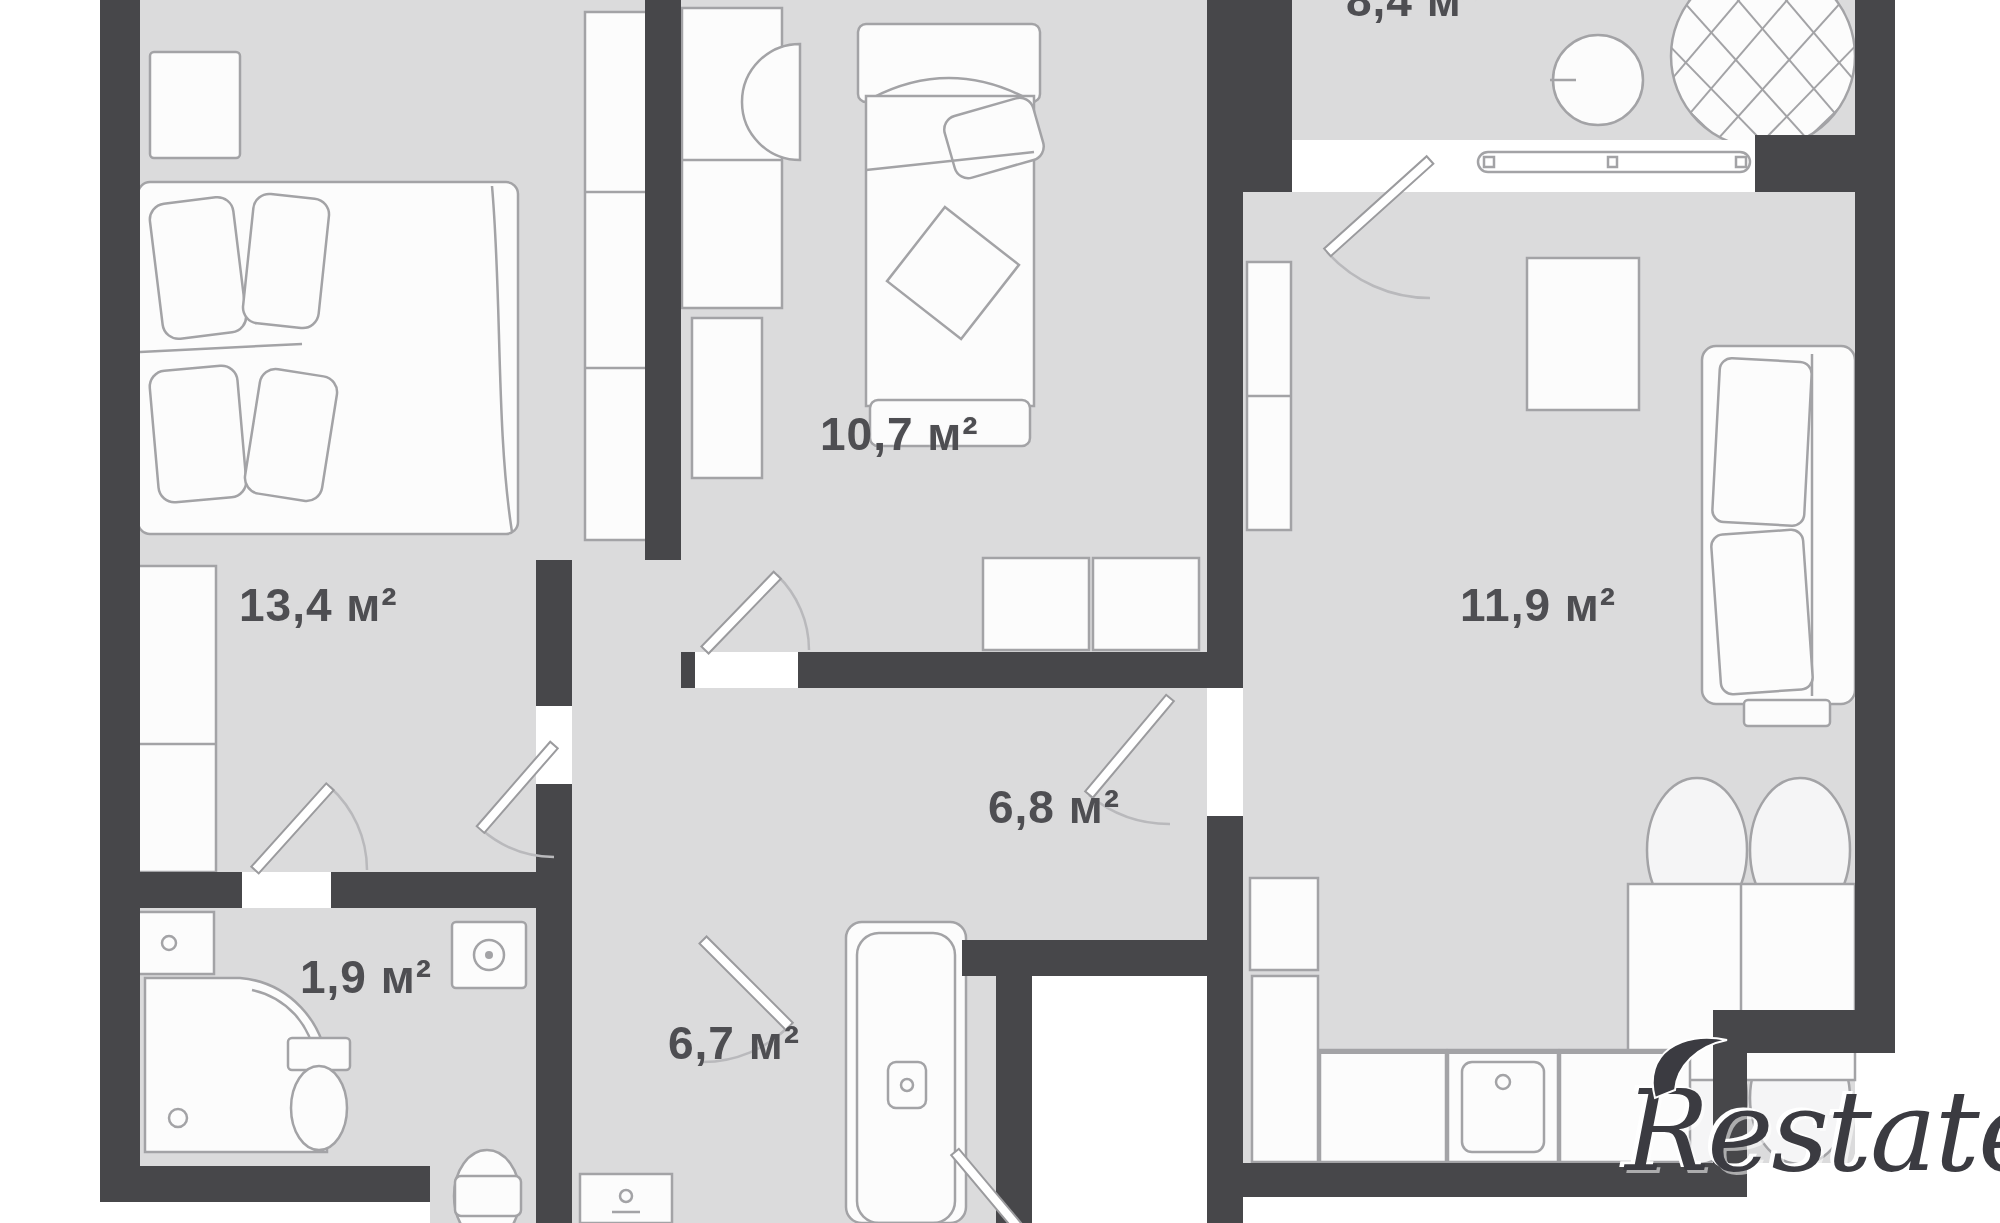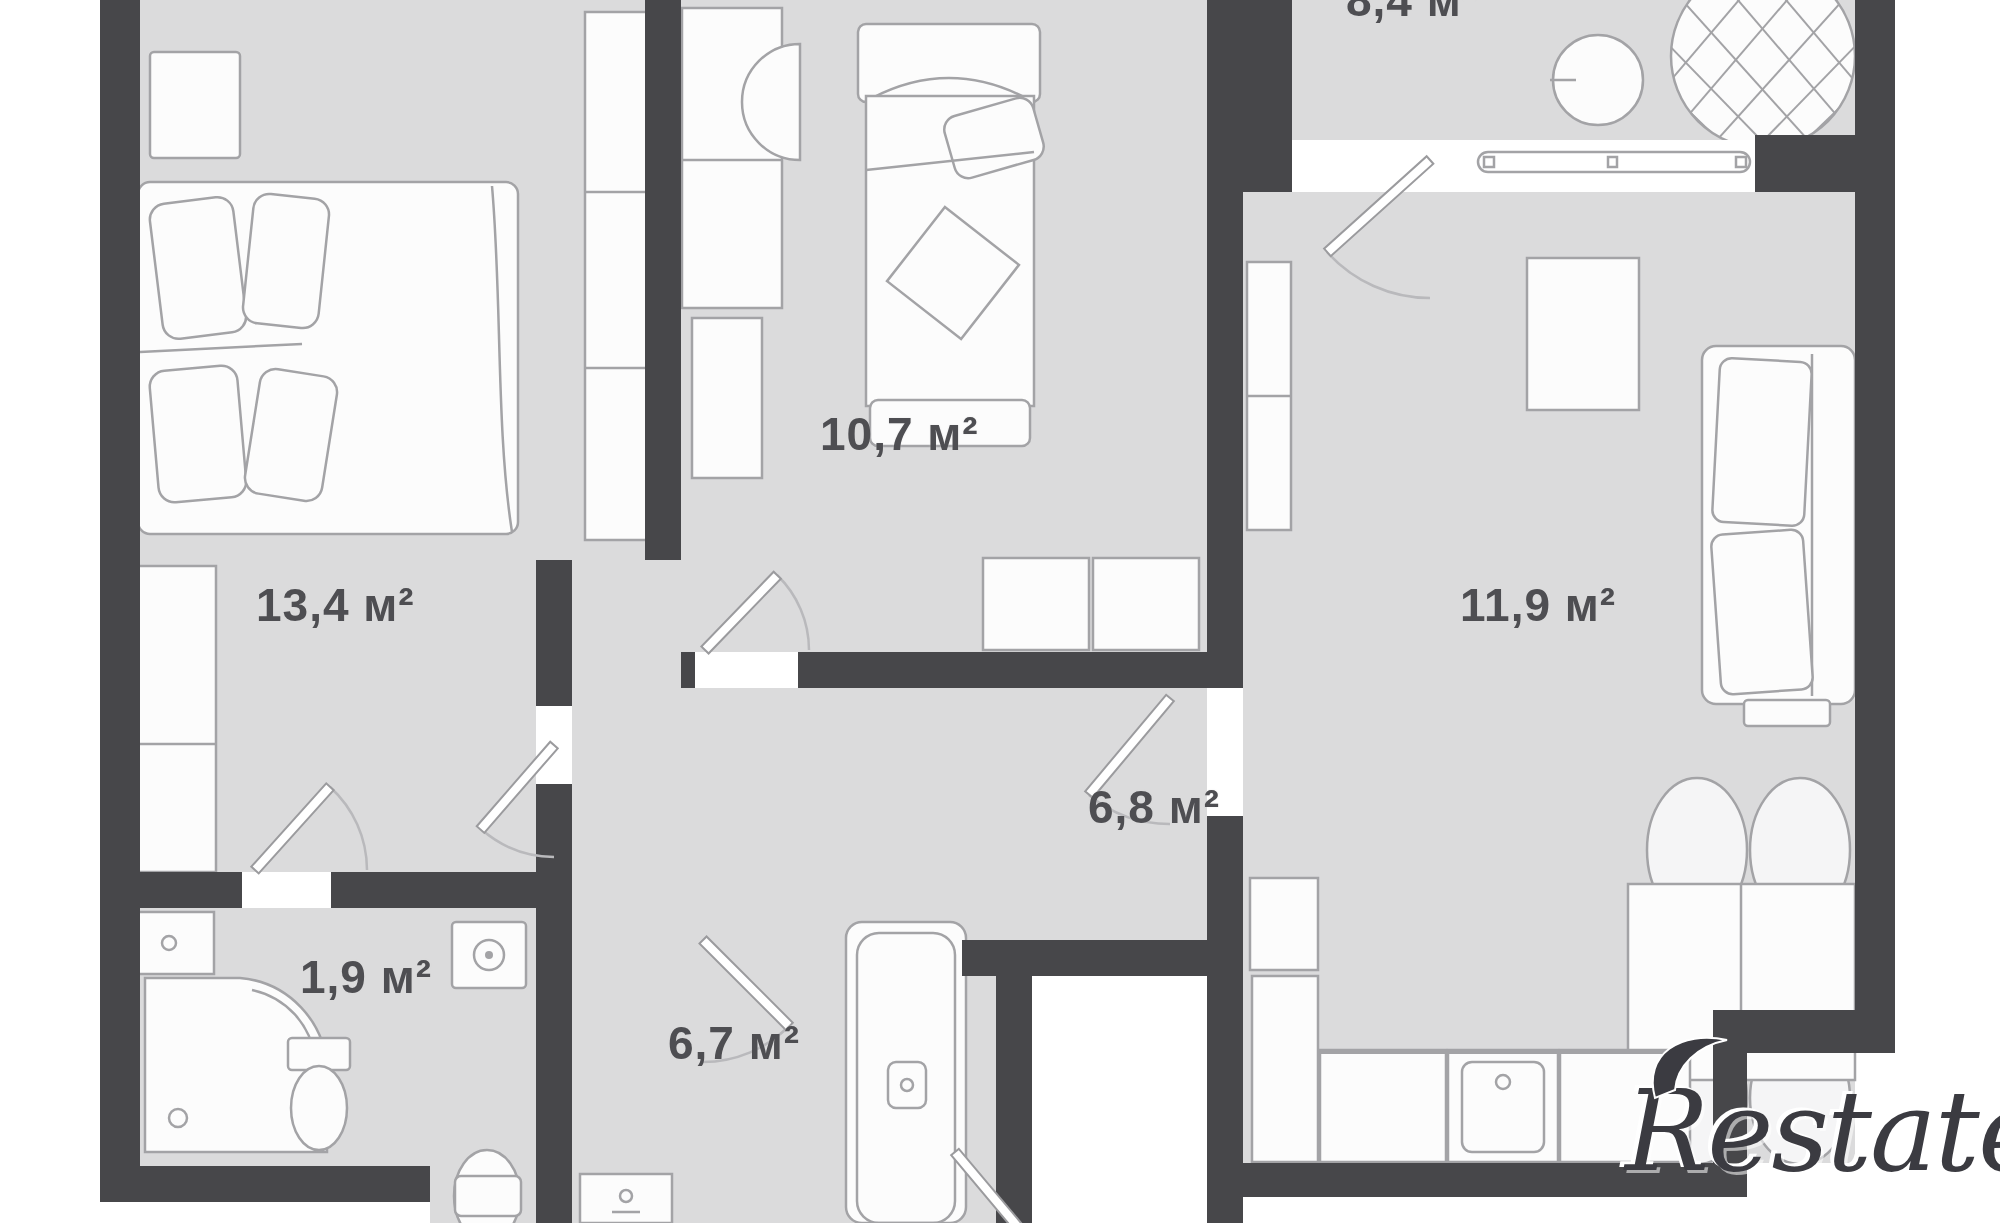--- a/index.html
+++ b/index.html
@@ -232,24 +232,24 @@
       <rect x="700" y="546" width="10" height="104" transform="rotate(44 705 650)"></rect>
       <rect x="1165" y="698" width="10" height="126" transform="rotate(40 1170 698)"></rect>
       <rect x="698" y="940" width="10" height="122" transform="rotate(-45 703 940)"></rect>
       <rect x="1425" y="160" width="10" height="138" transform="rotate(48 1430 160)"></rect>
       <rect x="950" y="1152" width="10" height="104" transform="rotate(-40 955 1152)"></rect>
     </g>
   </g>
 </svg>
 
 <div class="area-label" style="left:1346px;top:-27px">8,4 м²</div>
-<div class="area-label" style="left:256px;top:578px">13,4 м²</div>
+<div class="area-label" style="left:239px;top:578px">13,4 м²</div>
 <div class="area-label" style="left:820px;top:407px">10,7 м²</div>
 <div class="area-label" style="left:1460px;top:578px">11,9 м²</div>
-<div class="area-label" style="left:1088px;top:780px">6,8 м²</div>
+<div class="area-label" style="left:988px;top:780px">6,8 м²</div>
 <div class="area-label" style="left:300px;top:950px">1,9 м²</div>
 <div class="area-label" style="left:668px;top:1016px">6,7 м²</div>
 
 <div class="watermark">
   <svg class="swoosh" width="120" height="72">
     <path d="M14 68 C2 24 40 0 86 10 C56 16 36 36 34 60 Z" fill="#3b3b41" stroke="#ffffff" stroke-width="2"></path>
   </svg>
   <span>Restate</span>
 </div>
 

